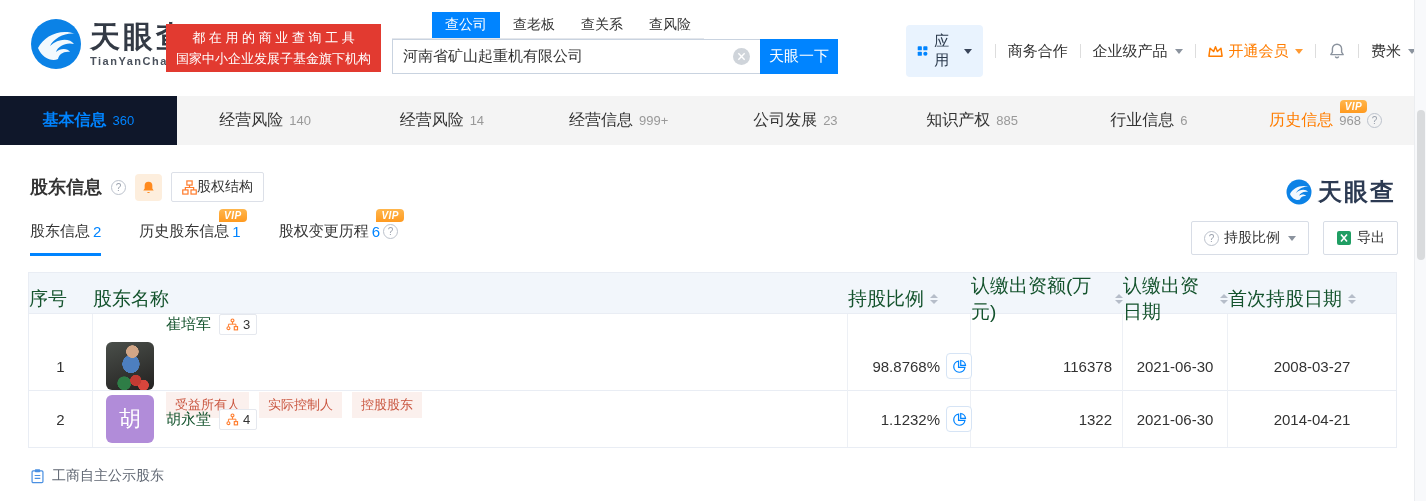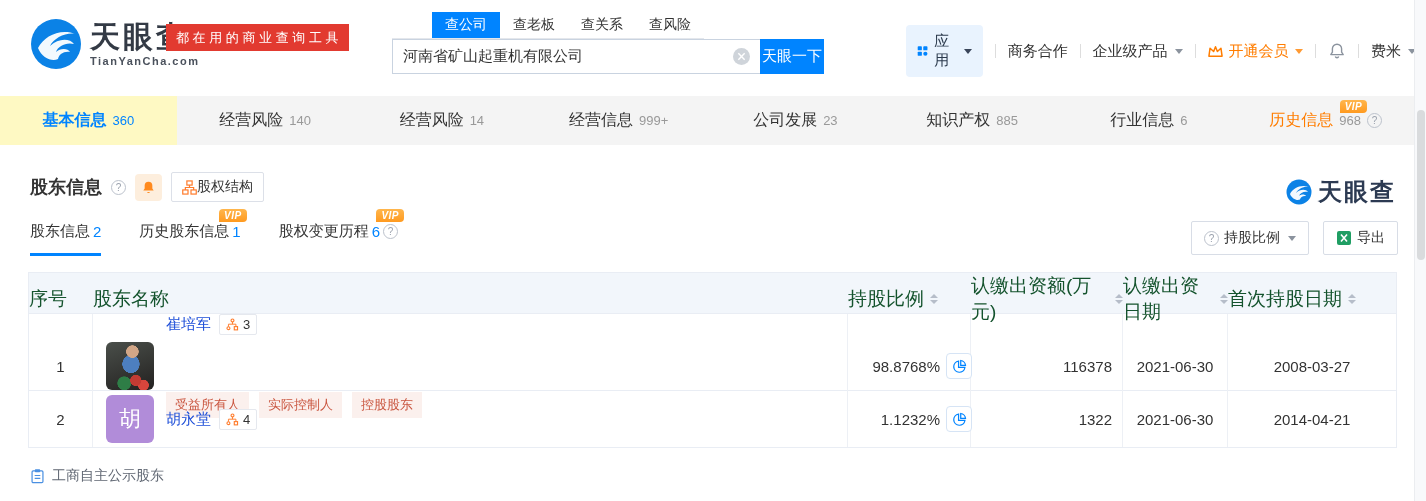--- a/index.html
+++ b/index.html
@@ -19,39 +19,39 @@
   .search { position:absolute; left:392px; top:12px; }
   .stabs { display:inline-flex; border-bottom:1px solid #e4e7ec;padding-left:40px; }
   .stab { font-size:14px; color:#333; padding:4px 13px; cursor:pointer; }
   .stab.active { background:#0084ff; color:#fff; }
   .srow { margin-top:0; display:flex; }
   .sinput-wrap { position:relative;text-decoration:underline; }
   .sinput { width:368px; height:35px; border:1px solid #c9d3e0; border-right:none; padding:0 34px 0 10px;
             font-size:15px; color:#333; outline:none; font-family:inherit; }
   .sclear { position:absolute; right:10px; top:9px; width:17px; height:17px; border-radius:50%;
             background:#cfd4da; display:flex; align-items:center; justify-content:center; cursor:pointer; }
-  .sbtn { width:64px; height:35px; background:#0084ff; color:#fff; border:none; font-size:15px;
+  .sbtn { width:78px; height:35px; background:#0084ff; color:#fff; border:none; font-size:15px;
           cursor:pointer; font-family:inherit; }
   
   .hmenu { position:absolute; left:906px; top:32px; height:38px; display:flex; align-items:center; }
   .chip { background:#e9f3fe; border-radius:4px; padding:7px 11px; display:flex; align-items:center; gap:6px;
           font-size:15px; color:#2b3a4d; cursor:pointer; }
   .hdiv { width:1px; height:14px; background:#ddd; margin:0 12px; }
   .hitem { font-size:15px; color:#333; display:flex; align-items:center; gap:4px; cursor:pointer; white-space:nowrap; }
   .hitem.vip { color:#ff7d00; }
   .caret { display:inline-block; width:0; height:0; border-left:4px solid transparent;
            border-right:4px solid transparent; border-top:5px solid #8b939e; margin-left:3px; }
   .hitem.vip .caret { border-top-color:#ff9a33; }
   .chip .caret { border-top-color:#39455a; }
   
   .navbar { position:absolute; top:96px; left:0; width:1414px; height:49px; background:#f4f4f4; display:flex; }
   .ntab { flex:1; display:flex; align-items:center; justify-content:center; gap:6px; cursor:pointer; position:relative; }
   .ntab .lbl { font-size:16px; color:#333; }
   .ntab .cnt { font-size:13px; color:#999; }
-  .ntab.active { background:#fef9c3;justify-content:center; }
+  .ntab.active { background:#0f172a;justify-content:center; }
   .ntab.active .lbl { color:#0084ff; font-weight:bold; }
   .ntab.active .cnt { color:#0084ff; }
   .ntab.orange .lbl { color:#ff7d00; }
   .vipb { background:linear-gradient(#ffb64d,#ff9a1f); color:#fff; font-size:10px; font-weight:bold;
           font-style:italic; padding:1px 5px; border-radius:4px 4px 4px 0; letter-spacing:.5px; }
   .ntab .vipb { position:absolute; top:4px; left:calc(50% + 14px); }
   .qmark { display:inline-flex; width:15px; height:15px; border:1px solid #bcc2cc; border-radius:50%;
            color:#9aa1ad; font-size:10px; align-items:center; justify-content:center; flex:none; }
   
   .sechead { position:absolute; left:30px; top:172px; display:flex; align-items:center; gap:9px; }
@@ -94,21 +94,21 @@
       radial-gradient(circle at 55% 20%, #d2a687 0 13%, rgba(0,0,0,0) 14%),
       radial-gradient(ellipse at 52% 46%, #4d7fc0 0 24%, rgba(0,0,0,0) 25%),
       radial-gradient(circle at 62% 80%, #c23b33 0 11%, rgba(0,0,0,0) 12%),
       radial-gradient(circle at 38% 86%, #2e7d46 0 13%, rgba(0,0,0,0) 14%),
       radial-gradient(circle at 78% 90%, #d8453c 0 9%, rgba(0,0,0,0) 10%),
       linear-gradient(160deg, #4a4f4a, #232120);
   }
   .avatar.txt { background:#b18cd9; color:#fff; font-size:22px; display:flex; align-items:center; justify-content:center; }
   .nameblock { display:flex; flex-direction:column; justify-content:center; }
   .namerow { display:flex; align-items:center; gap:8px; }
-  .nlink { color:#1d4ed8; font-size:15px; cursor:pointer; text-decoration:none; }
+  .nlink { color:#14532d; font-size:15px; cursor:pointer; text-decoration:none; }
   .relbadge { border:1px solid #e5e8ee; border-radius:2px; padding:2px 6px; display:flex; align-items:center;
               gap:4px; font-size:13px; color:#333; cursor:pointer; background:#fff; }
   .tagrow { display:flex; gap:10px; margin-top:9px; }
   .tag { background:#fbf0ed; color:#c9553f; font-size:13px; padding:4px 9px; border-radius:0; cursor:pointer;margin-top:48px; }
   .piebox { width:26px; height:26px; border:1px solid #d6e4f5; border-radius:4px; margin-left:6px; margin-right:-2px;
             display:flex; align-items:center; justify-content:center; cursor:pointer; background:#fff; }
   .td.ratio { justify-content:flex-end; padding-right:0; }
   
   .footnote { position:absolute; left:30px; top:467px; display:flex; align-items:center; gap:7px;
               font-size:14px; color:#5f6672; }
@@ -126,20 +126,21 @@
       <path d="M8 30 C14 18 30 10 46 16 C36 14 24 20 20 28 C28 20 40 20 44 26 C36 24 28 28 26 34 C30 30 38 30 40 34 C34 33 29 36 28 41 C22 44 12 40 8 30 Z" fill="#fff" opacity="0.95"></path>
     </svg>
     <div class="logo-txt">
       <div class="cn">天眼查</div>
       <div class="en">TianYanCha.com</div>
     </div>
   </div>
 
   <div class="slogan">
     <div>都 在 用 的 商 业 查 询 工 具</div>
+    <div>国家中小企业发展子基金旗下机构</div>
   </div>
 
   <div class="search">
     <div class="stabs">
       <span class="stab active">查公司</span>
       <span class="stab">查老板</span>
       <span class="stab">查关系</span>
       <span class="stab">查风险</span>
     </div>
     <div class="srow">

